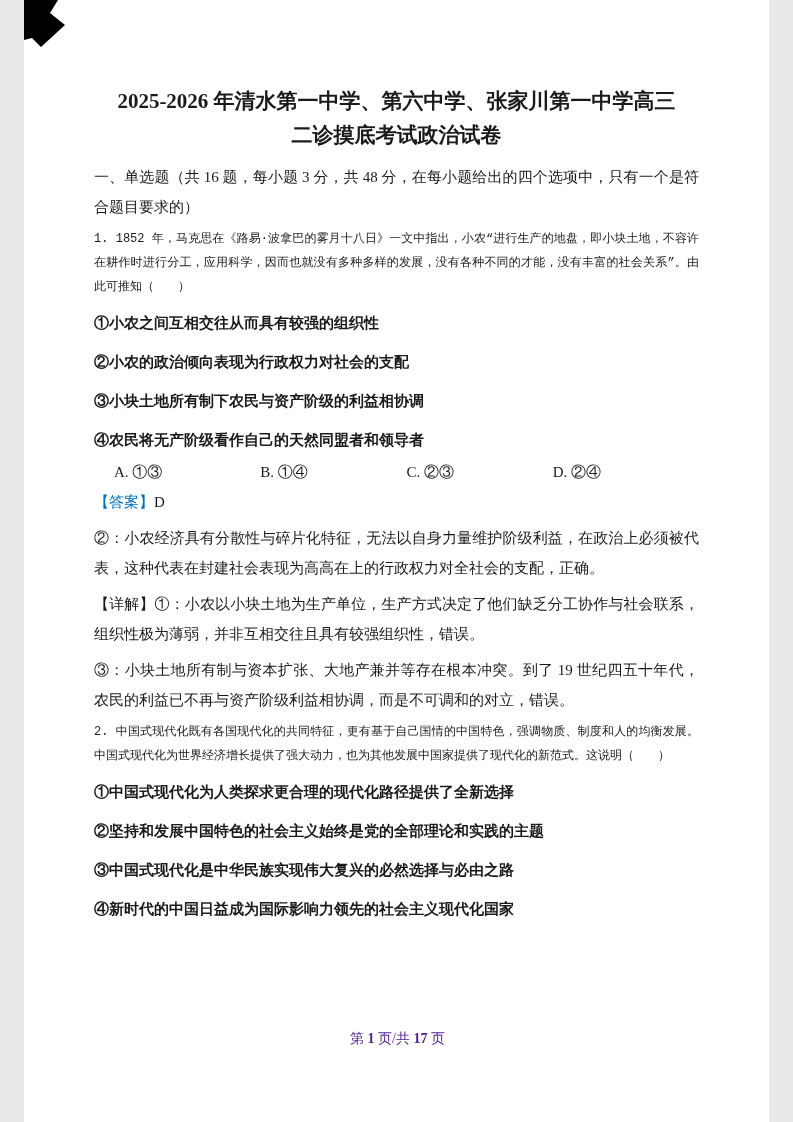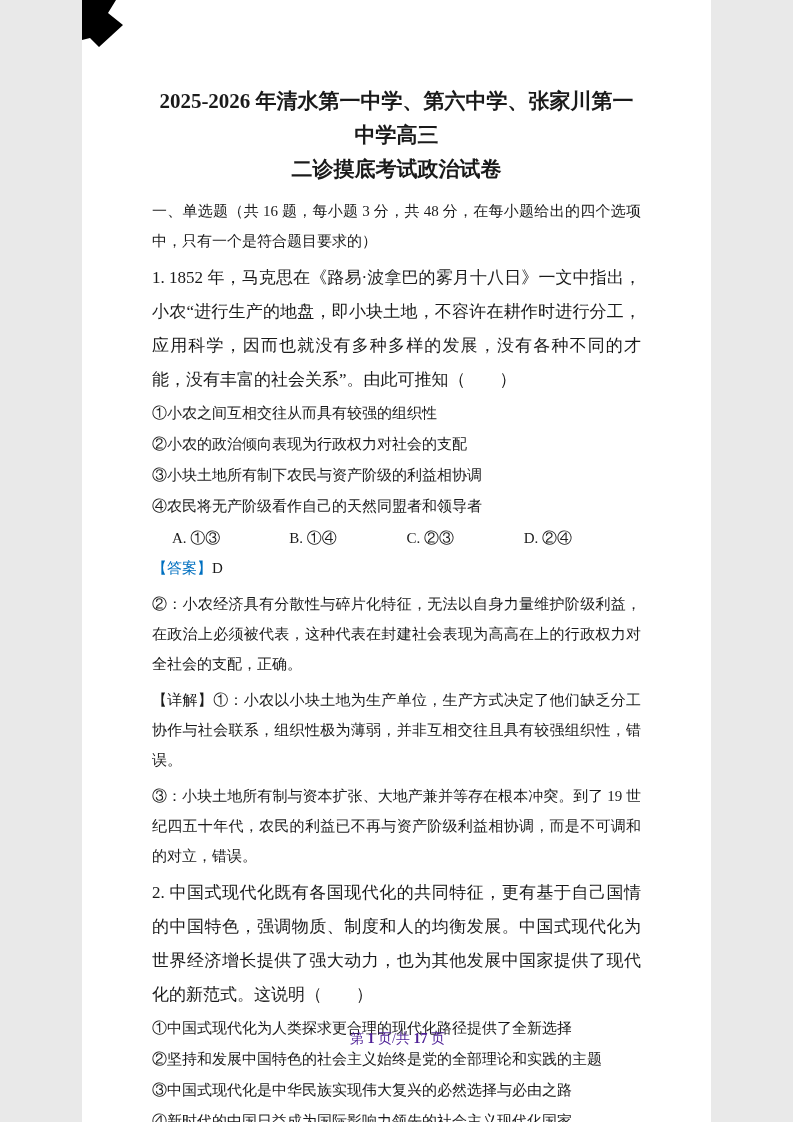--- a/index.html
+++ b/index.html
@@ -1,19 +1,19 @@
 <!DOCTYPE html>
 <html lang="zh" style="--accent-blue: #0070c0; --text-color: #1a1a1a;"><head>
 <meta charset="utf-8">
 <style>
   * { margin: 0; padding: 0; box-sizing: border-box; }
   html, body { background: #e9e9e9; }
   .page {
     position: relative;
-    width: 629px;
+    width: 745px;
     height: 1122px;
     margin: 0 auto;
     background: #ffffff;
     font-family: "Liberation Serif", "DejaVu Serif", serif;
     color: var(--text-color, #1a1a1a);
     overflow: hidden;
   }
   .scan-mark {
     position: absolute;
     top: 0; left: 0;
@@ -28,29 +28,31 @@
     font-size: 21px;
     line-height: 1.62;
     margin-bottom: 10px;
   }
   .section-heading {
     font-size: 15px;
     line-height: 2.0;
     text-align: justify;
   }
   .para {
-    font-size: 17px;
+    font-size: 12px;
     line-height: 2.0;
     text-align: justify;
     margin-top: 5px;
+    font-family: Liberation Mono, monospace;
   }
   .option-line {
     font-size: 15px;
     line-height: 2.0;
-    margin-top: 1px;
+    margin-top: 9px;
+    font-weight: bold;
   }
   .choices-row {
     display: flex;
     font-size: 15px;
     line-height: 2.0;
     margin-top: 2px;
     margin-left: 20px;
   }
   .choices-row .choice { width: 25%; }
   .answer-line, .analysis-line {

